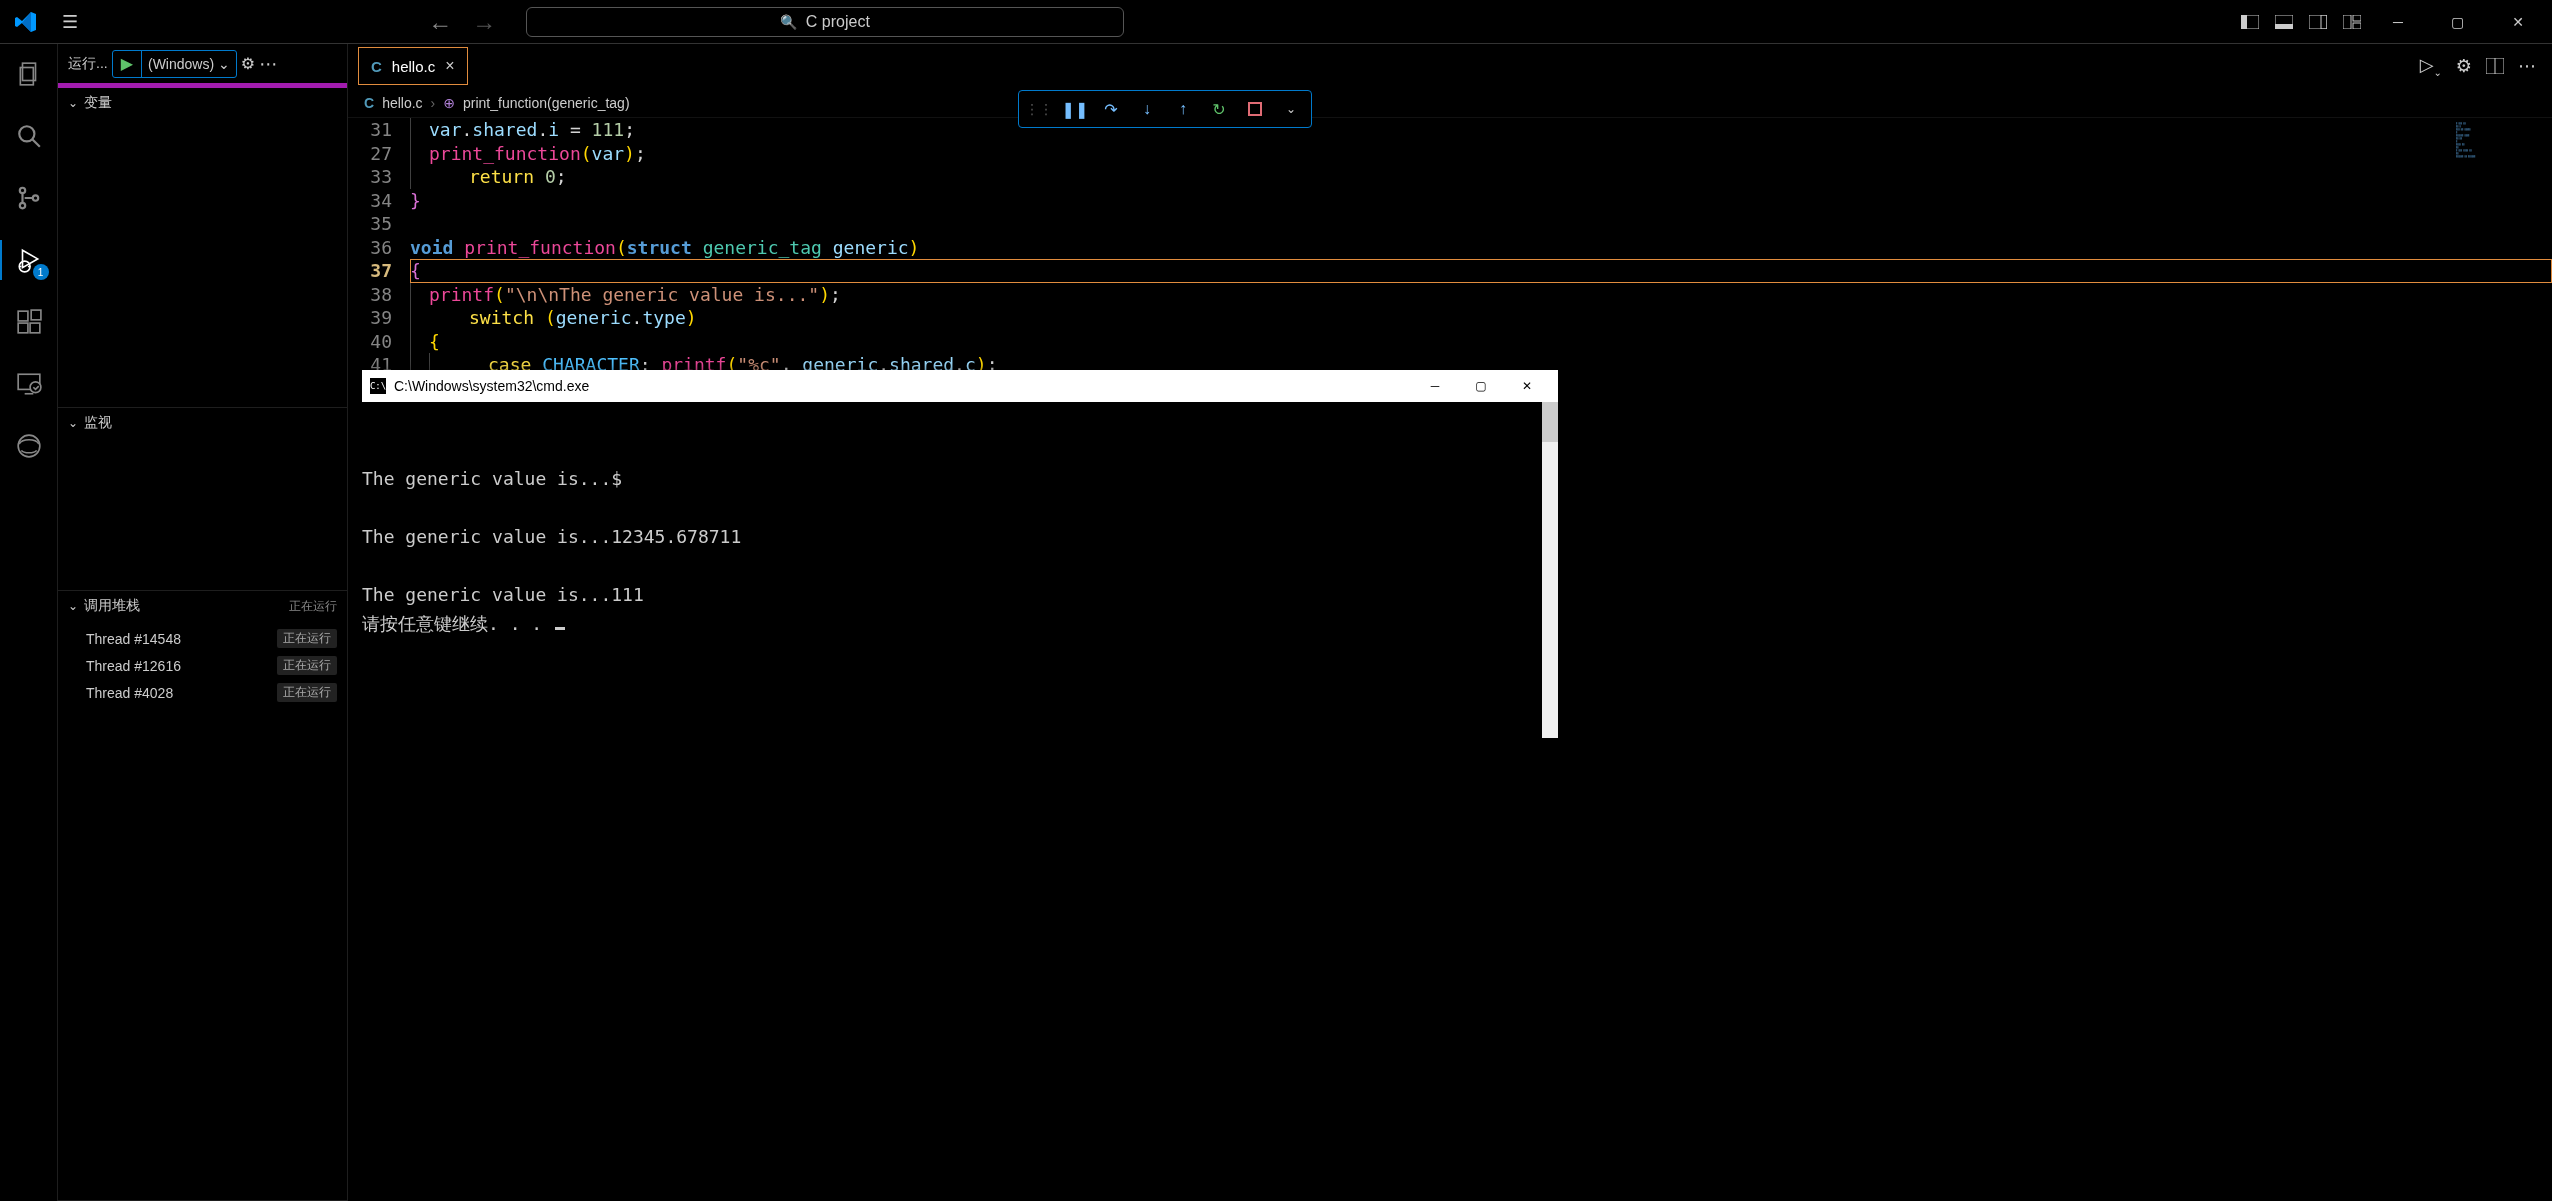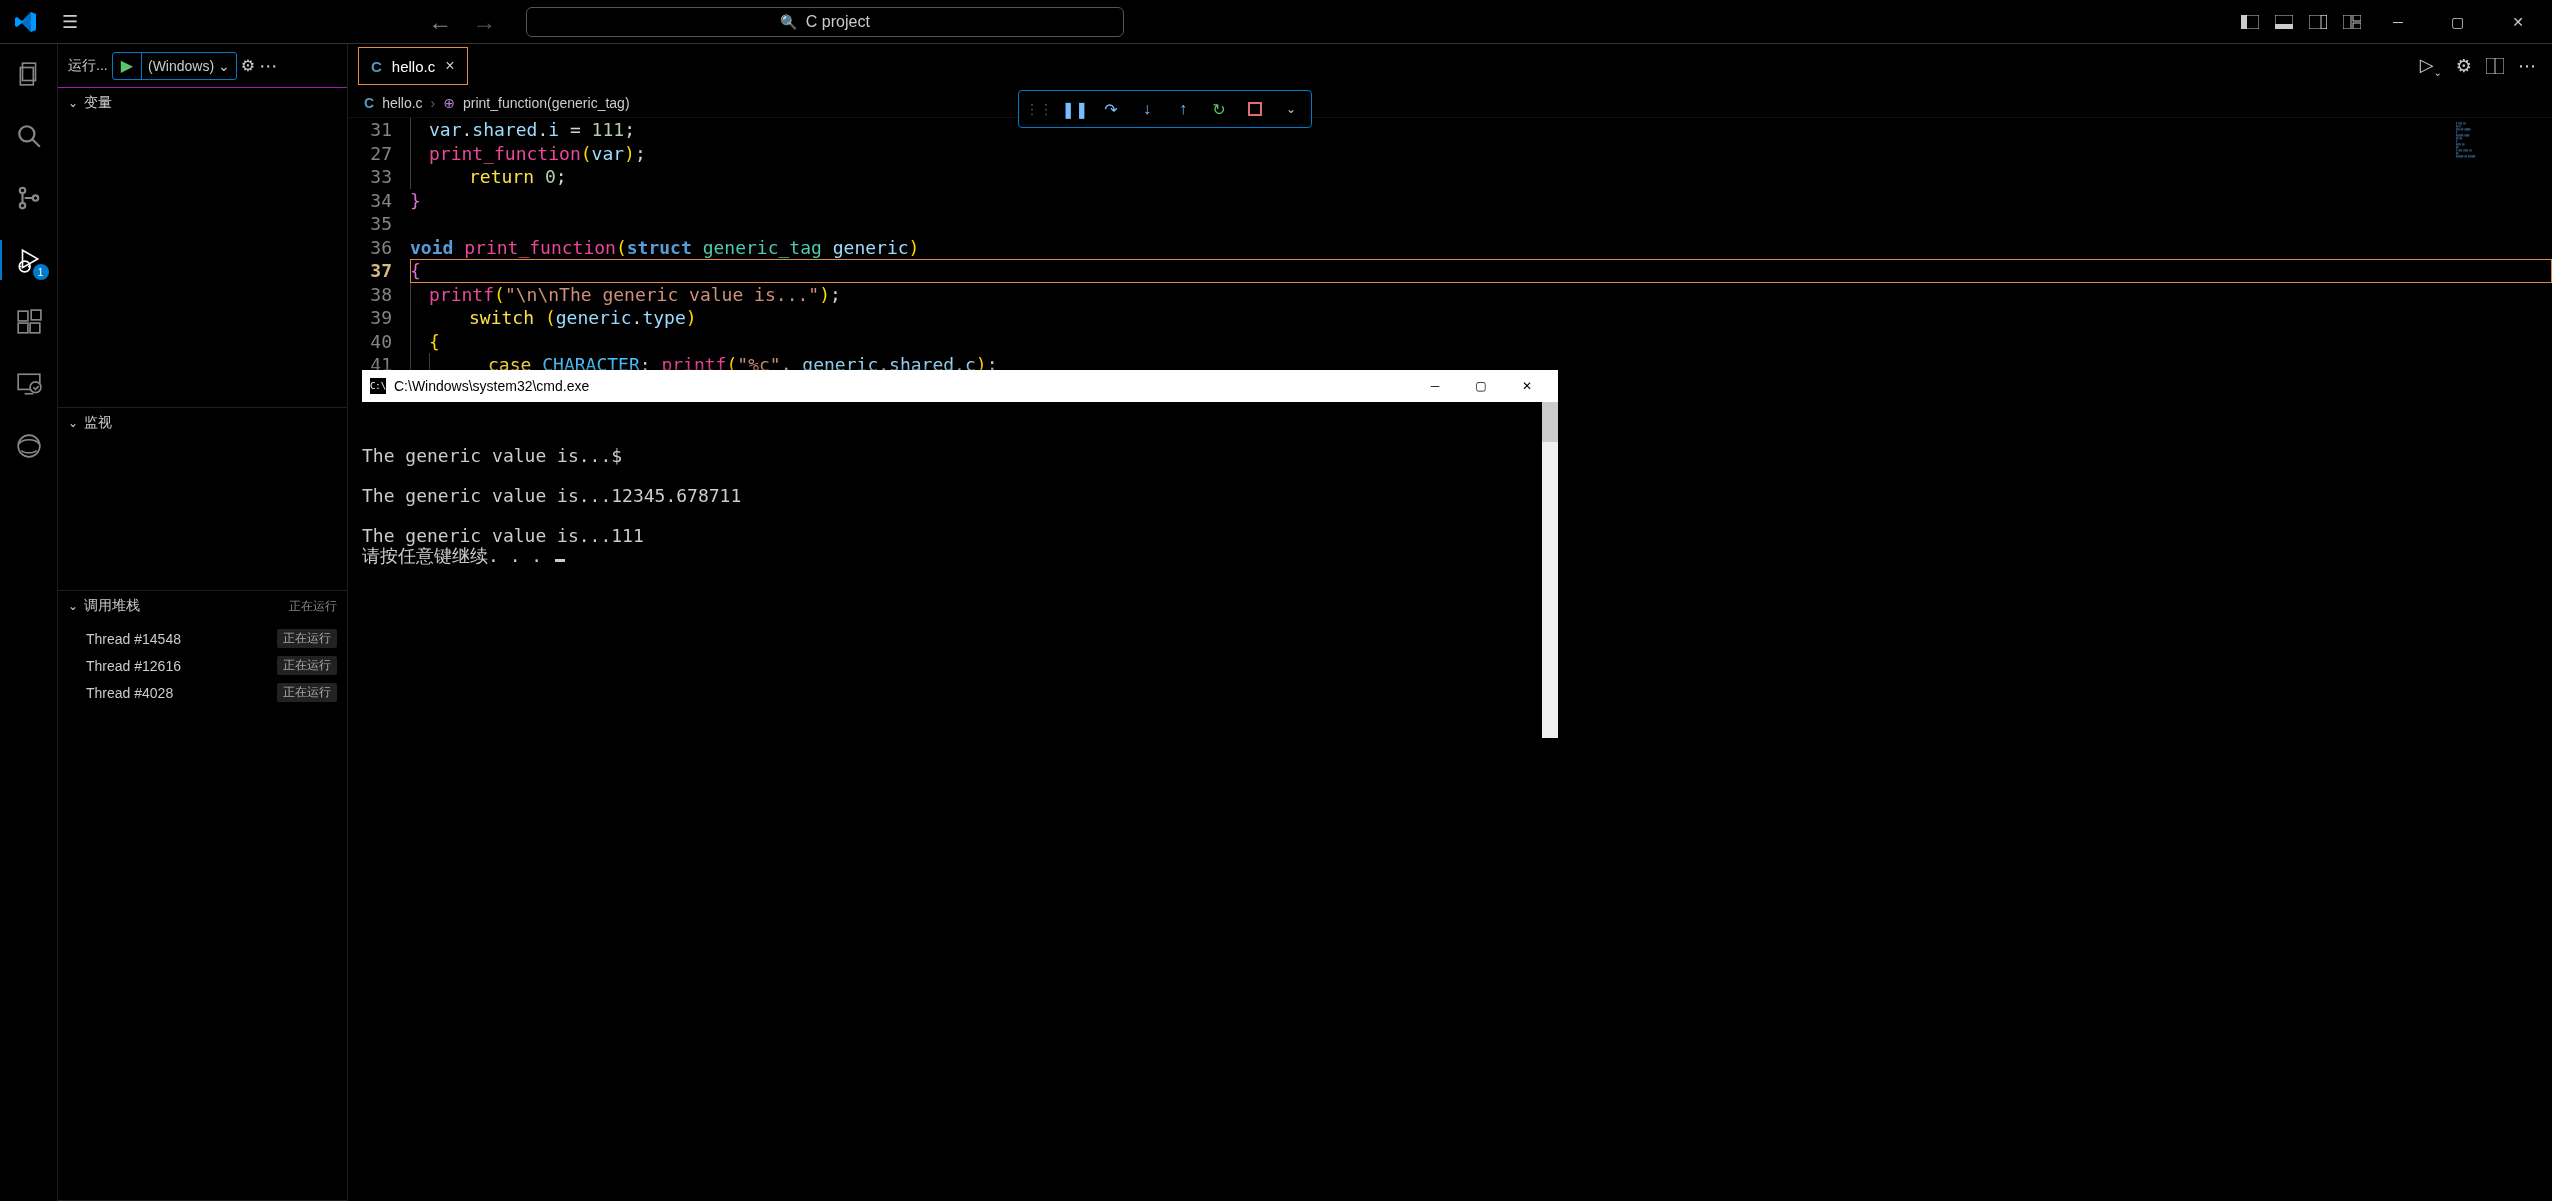--- a/index.html
+++ b/index.html
@@ -14,21 +14,21 @@
 .titlebar-right { margin-left:auto; display:flex; align-items:center; gap:16px; padding-right:12px; }
 .layout-ic { font-size:18px; color:#ccc; cursor:pointer; }
 .win-ic { font-size:14px; color:#ccc; cursor:pointer; padding:0 16px; }
 .main { display:flex; height:calc(100% - 44px); }
 .activitybar { width:58px; background:#000; display:flex; flex-direction:column; align-items:center; padding-top:14px; gap:30px; border-right:1px solid #1e1e1e; }
 .act-item { width:32px; height:32px; display:flex; align-items:center; justify-content:center; color:#888; cursor:pointer; position:relative; }
 .act-item.active { color:#fff; }
 .act-item.active::before { content:""; position:absolute; left:-13px; top:-4px; width:2px; height:40px; background:#007acc; }
 .badge { position:absolute; bottom:-4px; right:-4px; background:#007acc; color:#fff; border-radius:50%; font-size:10px; width:16px; height:16px; display:flex; align-items:center; justify-content:center; }
 .side-panel { width:290px; background:#000; border-right:1px solid #1e1e1e; display:flex; flex-direction:column; }
-.panel-hdr { height:44px; display:flex; align-items:center; padding:0 10px; gap:4px; border-bottom:1px solid #a21caf; }
+.panel-hdr { height:44px; display:flex; align-items:center; padding:0 10px; gap:4px; border-bottom:5px solid #a21caf; }
 .run-txt { color:#ccc; font-size:14px; }
 .play-combo { border:1px solid #007acc; height:28px; display:flex; align-items:center; border-radius:3px; }
 .play-btn { padding:0 8px; color:#5fc26a; font-size:16px; border-right:1px solid #007acc; height:100%; display:flex; align-items:center; }
 .combo-txt { padding:0 6px; color:#ccc; font-size:14px; display:flex; align-items:flex-start; gap:4px; }
 .gear { color:#ccc; font-size:16px; cursor:pointer; }
 .dots { color:#ccc; font-size:18px; cursor:pointer; letter-spacing:1px; }
 .section { border-bottom:1px solid #1e1e1e; }
 .sec-hdr { padding:6px 10px; display:flex; align-items:center; gap:6px; color:#ccc; font-size:14px; cursor:pointer; height:30px; }
 .sec-hdr .chev { font-size:12px; }
 .sec-hdr .status { margin-left:auto; font-size:12px; color:#888; }
@@ -74,21 +74,21 @@
 .handle { color:#555; cursor:grab; font-size:14px; }
 .pause { color:#75beff; }
 .step { color:#75beff; }
 .restart { color:#5fc26a; }
 .stop { color:#e06c75; border:2px solid #e06c75; width:14px; height:14px; }
 .cmd-window { position:absolute; top:370px; left:362px; width:1196px; height:368px; background:#fff; display:flex; flex-direction:column; z-index:20; box-shadow:0 0 10px rgba(0,0,0,0.5); }
 .cmd-titlebar { height:32px; background:#fff; color:#000; display:flex; align-items:center; padding:0 8px; font-size:14px; }
 .cmd-titlebar .cic { width:16px; height:16px; margin-right:8px; background:#000; display:inline-flex;align-items:center;justify-content:center;font-size:9px;color:#fff;font-family:monospace; }
 .cmd-titlebar .cbtns { margin-left:auto; display:flex; }
 .cmd-titlebar .cbtn { width:46px; height:32px; display:flex; align-items:center; justify-content:center; cursor:pointer; font-size:12px; }
-.cmd-body { flex:1; background:#000; color:#ccc; font-family:"NSimSun","SimSun",monospace; font-size:18px; padding:4px 0 0 0; line-height:20px; white-space:pre; overflow:auto; }
+.cmd-body { flex:1; background:#000; color:#ccc; font-family:"NSimSun","SimSun",monospace; font-size:18px; padding:4px 0 0 0; line-height:29px; white-space:pre; overflow:auto; }
 .cmd-scroll { position:absolute; right:0; top:32px; width:16px; bottom:0; background:#f0f0f0; }
 .cmd-scroll-thumb { width:16px; height:40px; background:#ccc; }
 .cursor-blk { display:inline-block; width:10px; height:3px; background:#ccc; vertical-align:baseline; margin-left:2px; }
 svg { display:block; }
 </style>
 </head>
 <body>
 
 <div class="titlebar">
   <svg class="vscode-icon" viewBox="0 0 24 24">

